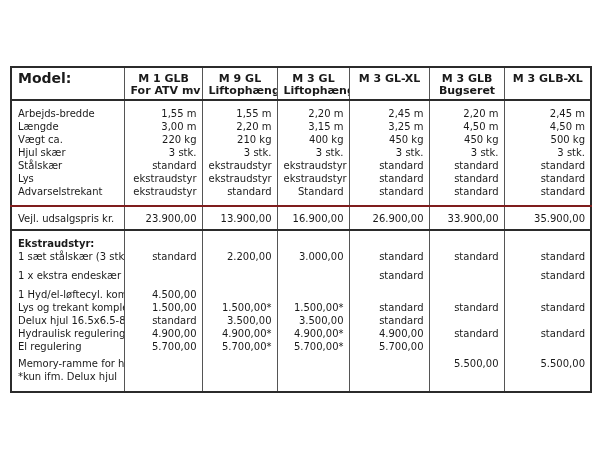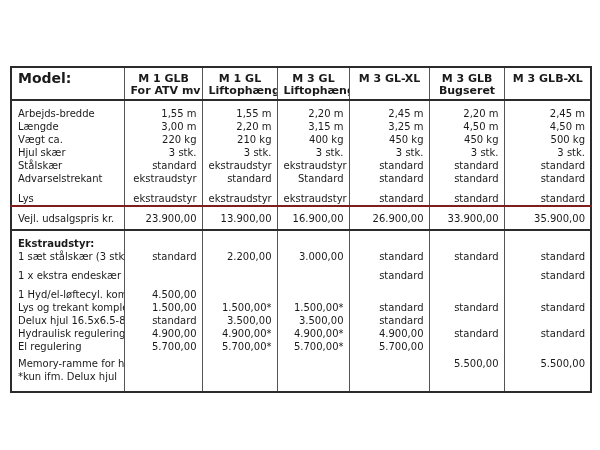--- a/index.html
+++ b/index.html
@@ -57,21 +57,21 @@
     </colgroup>
 
     <tbody>
         <tr class="hdr">
       <td class="hdl">Model:</td>
       <td class="hc">
         <div class="hname">M 1 GLB</div>
         <div class="hsub">For ATV mv</div>
       </td>
       <td class="hc">
-        <div class="hname">M 1 GL</div>
+        <div class="hname">M 9 GL</div>
         <div class="hsub">Liftophængt</div>
       </td>
       <td class="hc">
         <div class="hname">M 3 GL</div>
         <div class="hsub">Liftophængt</div>
       </td>
       <td class="hc">
         <div class="hname">M 3 GL-XL</div>
         <div class="hsub"></div>
       </td>
@@ -123,34 +123,34 @@
     </tr>
     <tr class="spec">
       <td>Stålskær</td>
       <td class="v">standard</td>
       <td class="v">ekstraudstyr</td>
       <td class="v">ekstraudstyr</td>
       <td class="v">standard</td>
       <td class="v">standard</td>
       <td class="v">standard</td>
     </tr>
+    <tr class="spec">
+      <td>Lys</td>
+      <td class="v">ekstraudstyr</td>
+      <td class="v">ekstraudstyr</td>
+      <td class="v">ekstraudstyr</td>
+      <td class="v">standard</td>
+      <td class="v">standard</td>
+      <td class="v">standard</td>
+    </tr>
     <tr class="spec last">
       <td>Advarselstrekant</td>
       <td class="v">ekstraudstyr</td>
       <td class="v">standard</td>
       <td class="v">Standard</td>
-      <td class="v">standard</td>
-      <td class="v">standard</td>
-      <td class="v">standard</td>
-    </tr>
-    <tr class="spec">
-      <td>Lys</td>
-      <td class="v">ekstraudstyr</td>
-      <td class="v">ekstraudstyr</td>
-      <td class="v">ekstraudstyr</td>
       <td class="v">standard</td>
       <td class="v">standard</td>
       <td class="v">standard</td>
     </tr>
 
     <tr class="price">
       <td>Vejl. udsalgspris kr.</td>
       <td class="v">23.900,00</td>
       <td class="v">13.900,00</td>
       <td class="v">16.900,00</td>

